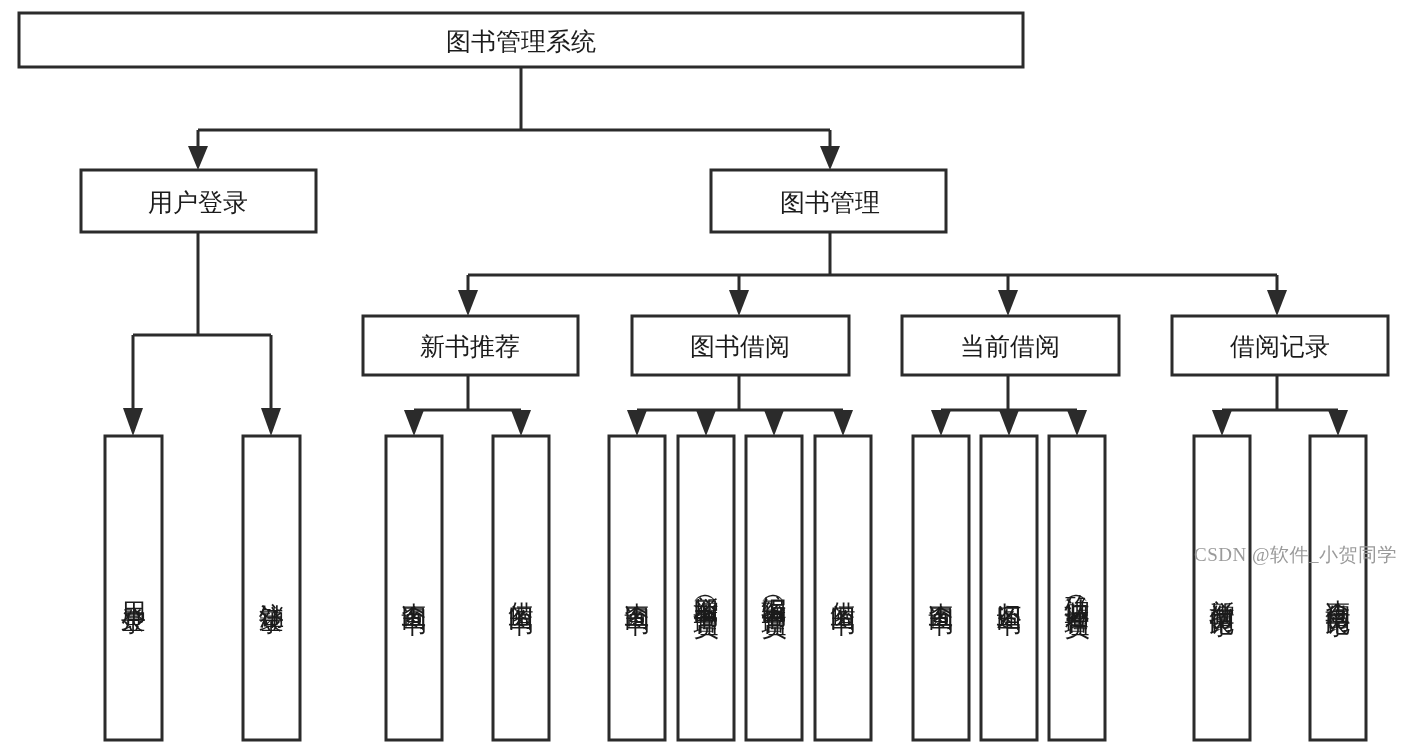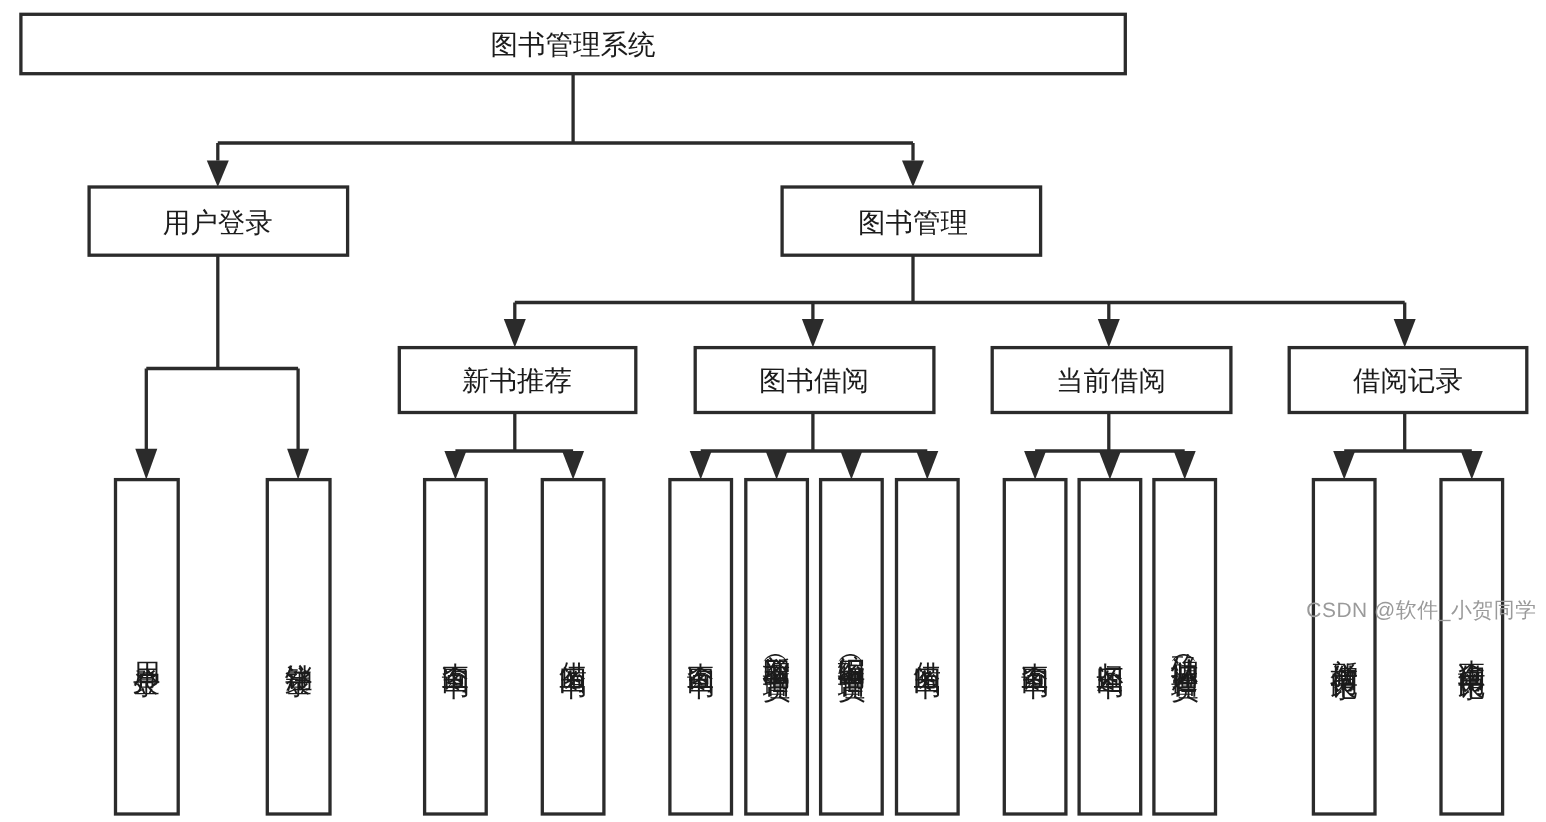--- a/index.html
+++ b/index.html
@@ -64,21 +64,21 @@
     font-size: 25px;
     line-height: 1;
     letter-spacing: 3px;
     color: #1b1b1b;
     white-space: nowrap;
   }
   #watermark {
     position: absolute;
     right: 8px;
     bottom: 4px;
-    font-family: Liberation Sans, sans-serif;
+    font-family: Liberation Serif, serif;
     font-size: 19px;
     color: #9a9a9a;
     letter-spacing: 0.5px;
     white-space: nowrap;
     pointer-events: none;
   }
 </style>
 </head>
 <body>
 

